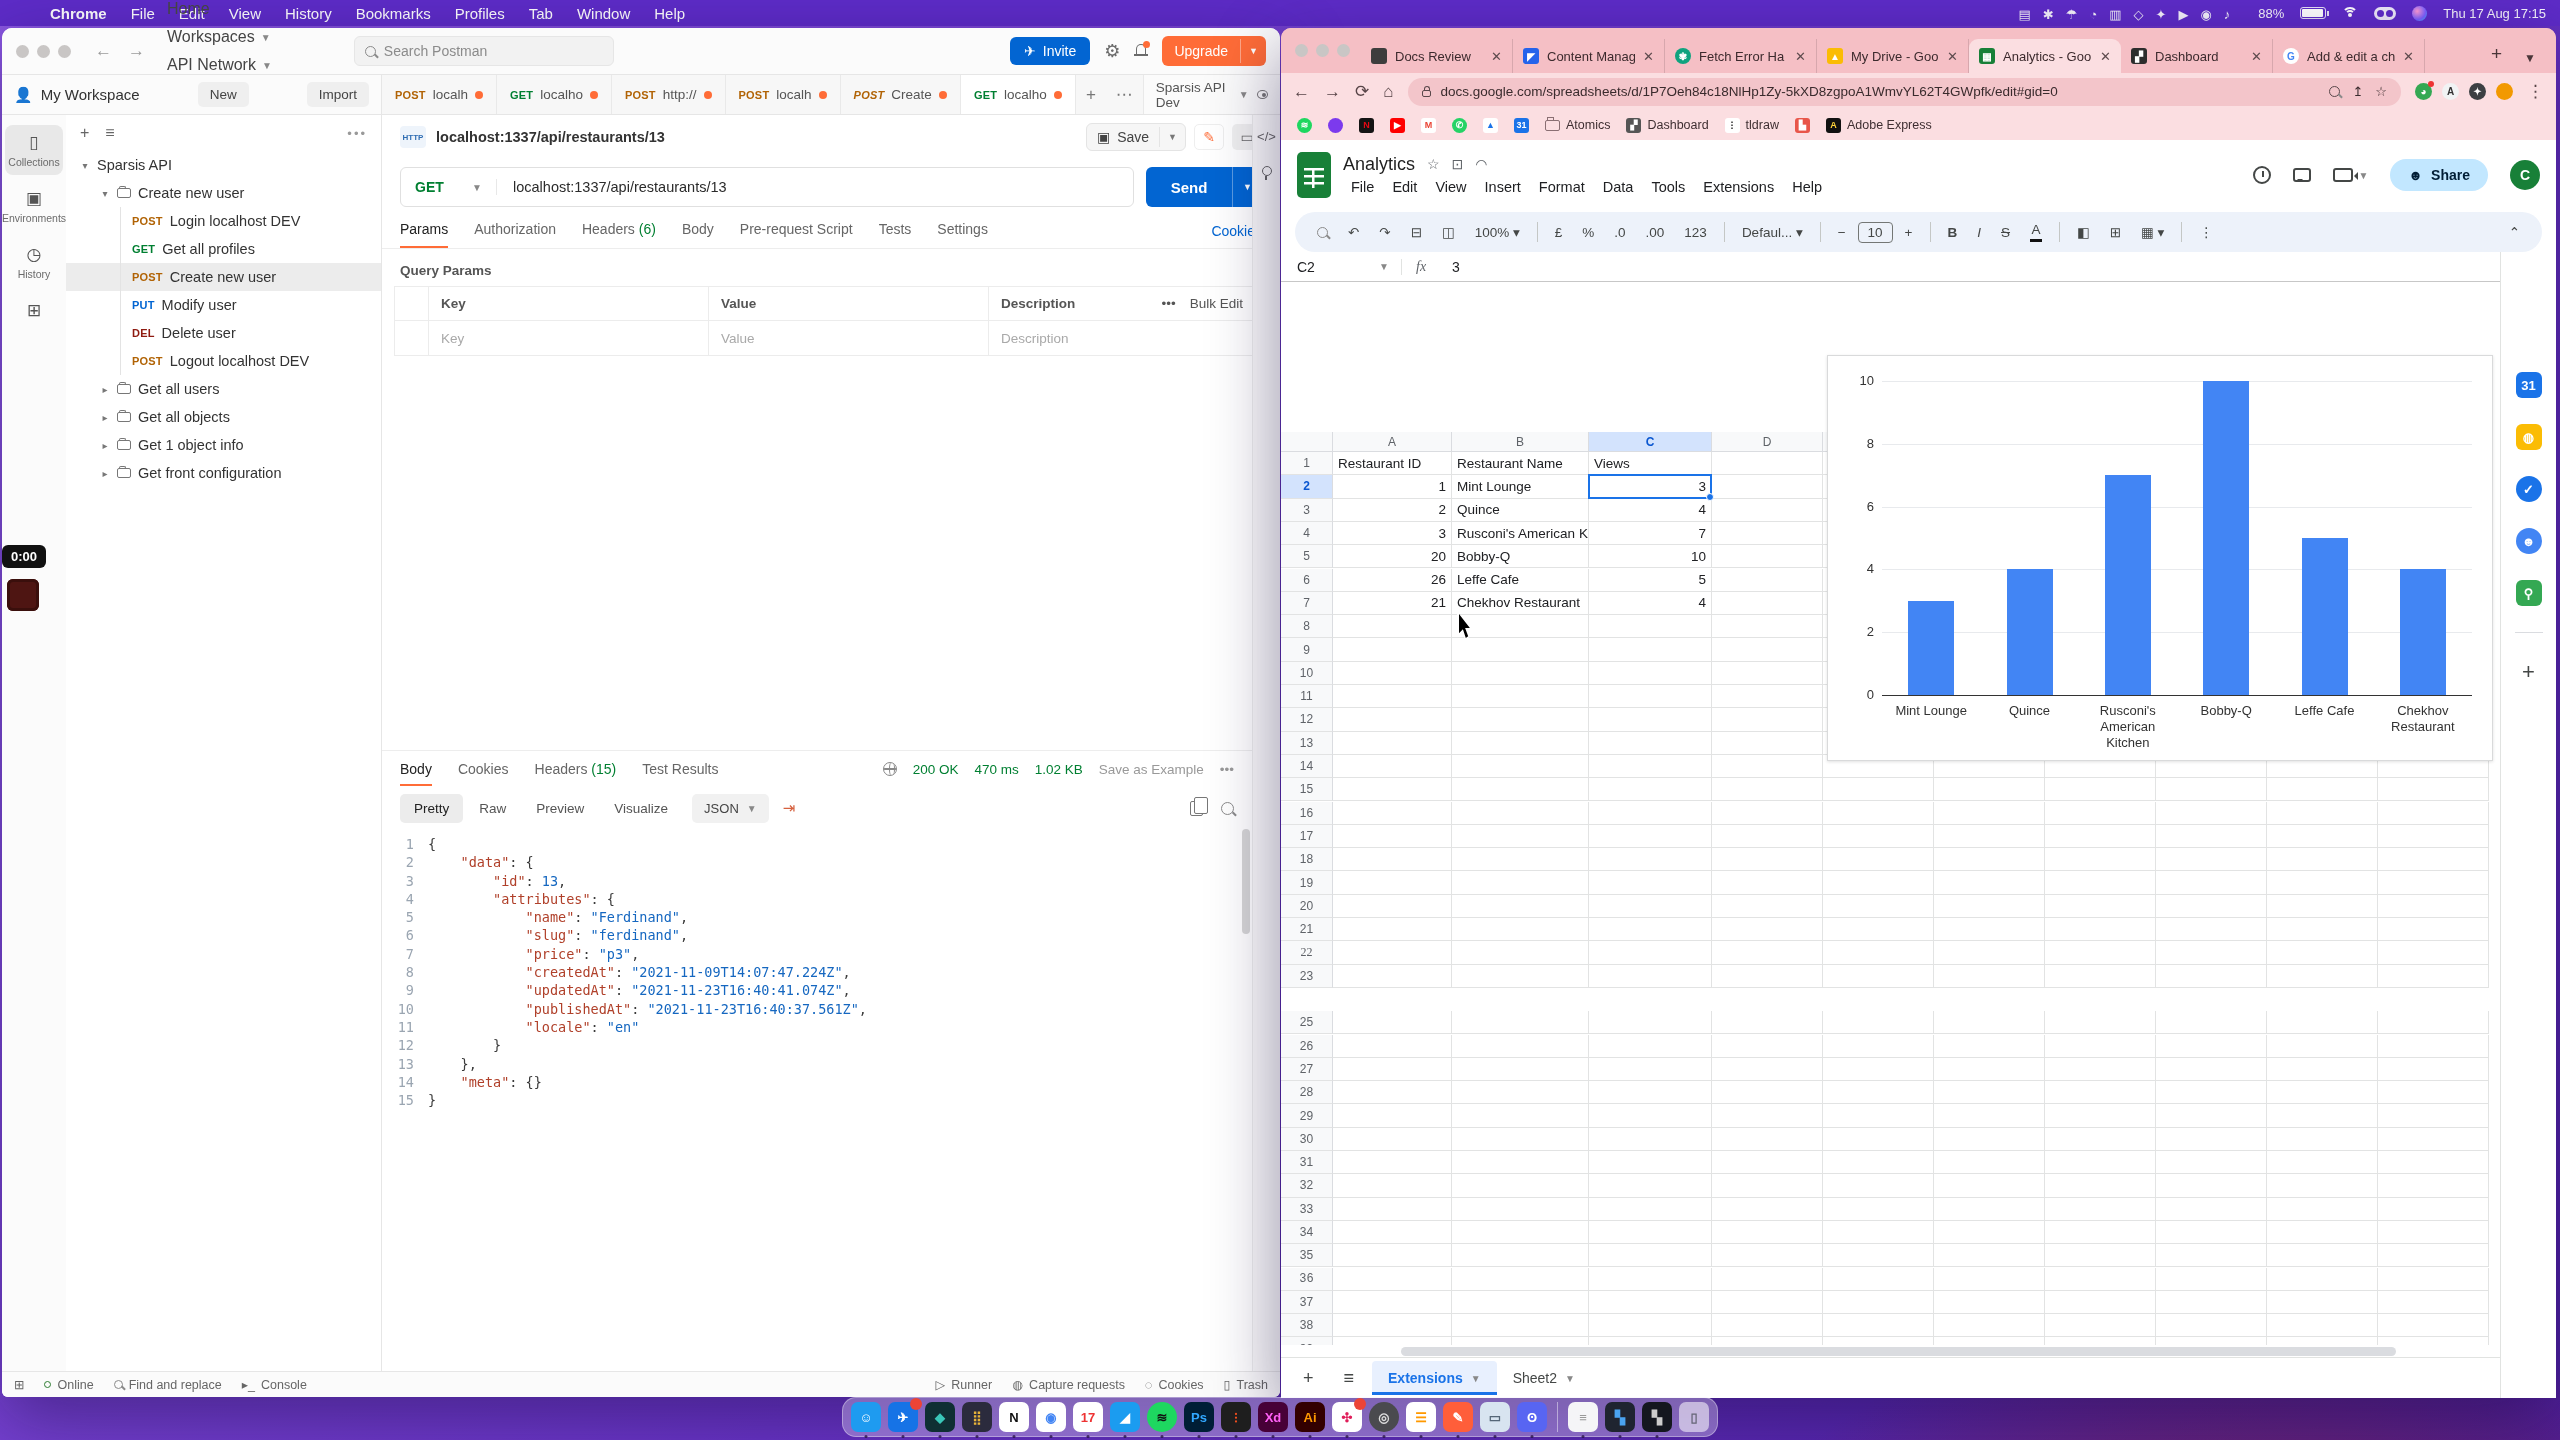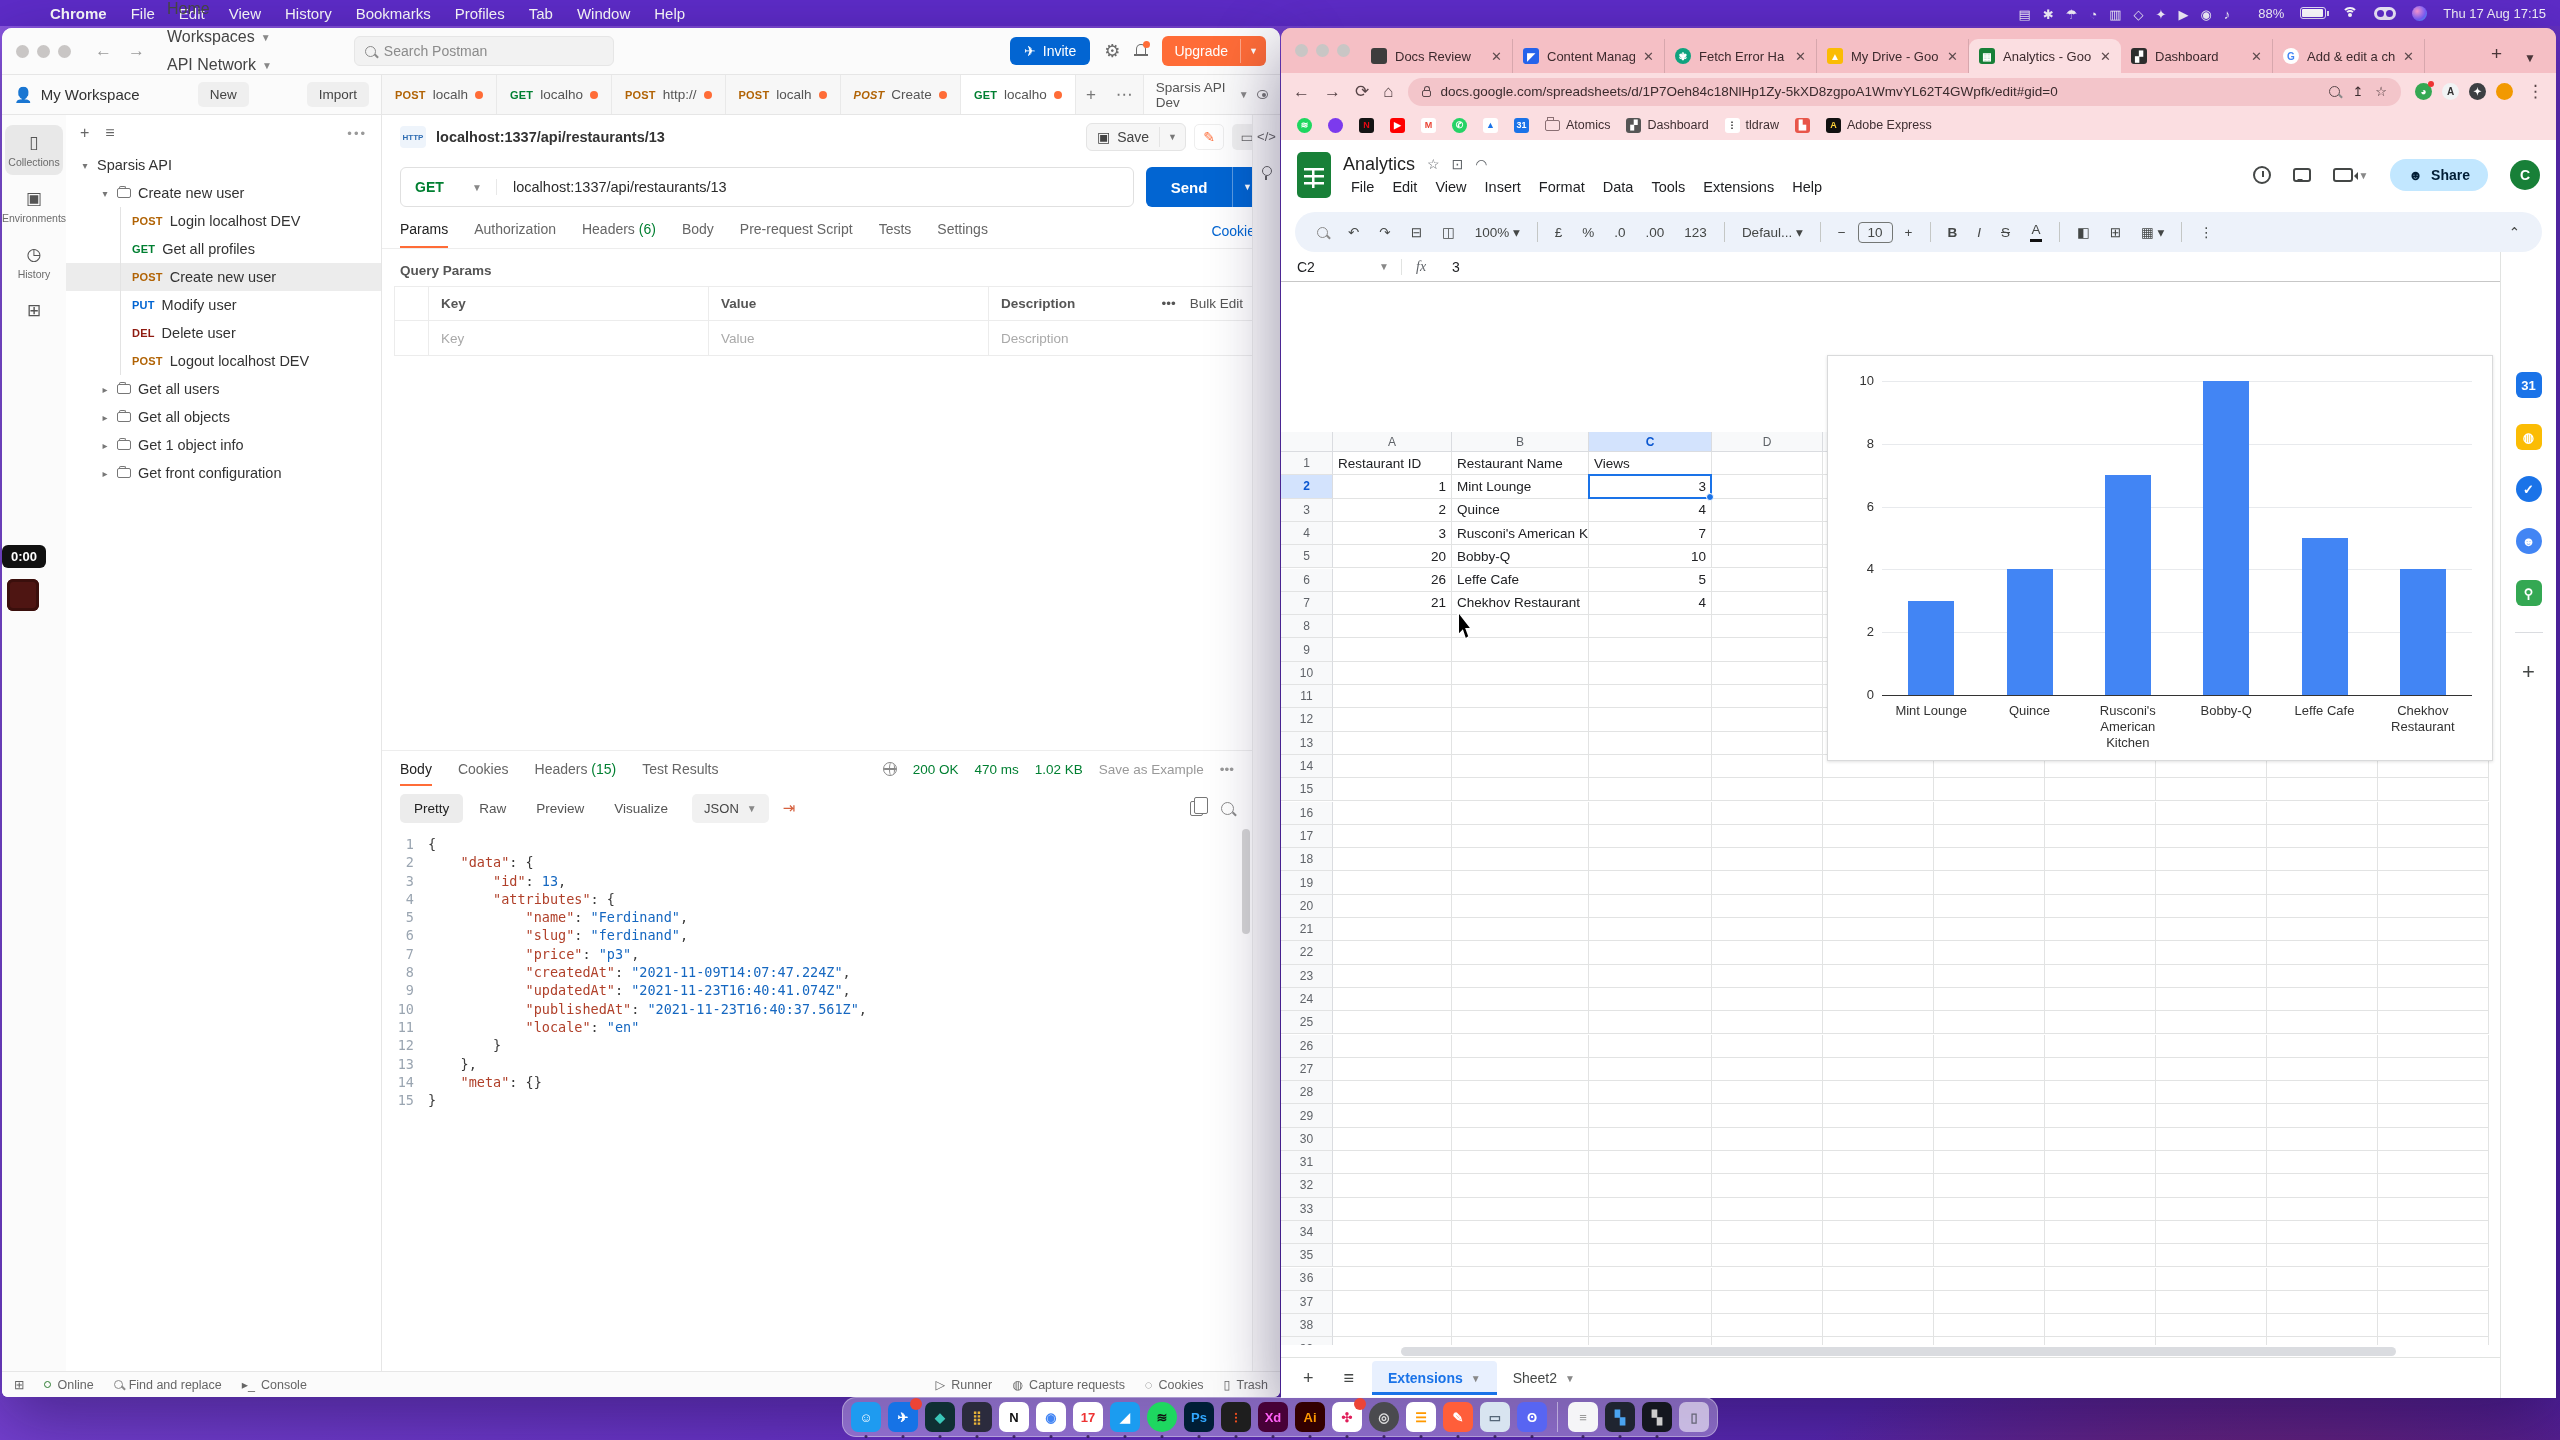--- a/index.html
+++ b/index.html
@@ -1116,47 +1116,34 @@
             <span class="gc" style="width: 123px; height: 23.3px;"></span>
             <span class="gc" style="width: 111px; height: 23.3px;"></span>
             <span class="gc" style="width: 111px; height: 23.3px;"></span>
             <span class="gc" style="width: 111px; height: 23.3px;"></span>
             <span class="gc" style="width: 111px; height: 23.3px;"></span>
             <span class="gc" style="width: 111px; height: 23.3px;"></span>
             <span class="gc" style="width: 111px; height: 23.3px;"></span>
             <span class="gc" style="width: 111px; height: 23.3px;"></span>
           </div>
           <div class="grow" style="top: 509.3px;">
-            <span class="rowhdr" style="width: 52px; height: 23.3px;">22</span>
+            <span class="rowhdr" style="width: 52px; height: 23.3px; font-family: Liberation Serif, serif;">22</span>
             <span class="gc" style="width: 119px; height: 23.3px;"></span>
             <span class="gc" style="width: 137px; height: 23.3px;"></span>
             <span class="gc" style="width: 123px; height: 23.3px;"></span>
             <span class="gc" style="width: 111px; height: 23.3px;"></span>
             <span class="gc" style="width: 111px; height: 23.3px;"></span>
             <span class="gc" style="width: 111px; height: 23.3px;"></span>
             <span class="gc" style="width: 111px; height: 23.3px;"></span>
             <span class="gc" style="width: 111px; height: 23.3px;"></span>
             <span class="gc" style="width: 111px; height: 23.3px;"></span>
             <span class="gc" style="width: 111px; height: 23.3px;"></span>
           </div>
           <div class="grow" style="top: 532.6px;">
             <span class="rowhdr" style="width: 52px; height: 23.3px;">23</span>
-            <span class="gc" style="width: 119px; height: 23.3px;"></span>
-            <span class="gc" style="width: 137px; height: 23.3px;"></span>
-            <span class="gc" style="width: 123px; height: 23.3px;"></span>
-            <span class="gc" style="width: 111px; height: 23.3px;"></span>
-            <span class="gc" style="width: 111px; height: 23.3px;"></span>
-            <span class="gc" style="width: 111px; height: 23.3px;"></span>
-            <span class="gc" style="width: 111px; height: 23.3px;"></span>
-            <span class="gc" style="width: 111px; height: 23.3px;"></span>
-            <span class="gc" style="width: 111px; height: 23.3px;"></span>
-            <span class="gc" style="width: 111px; height: 23.3px;"></span>
-          </div>
-          <div class="grow" style="top: 555.9px;">
-            <span class="rowhdr" style="width: 52px; height: 23.3px;">24</span>
             <span class="gc" style="width: 119px; height: 23.3px;"></span>
             <span class="gc" style="width: 137px; height: 23.3px;"></span>
             <span class="gc" style="width: 123px; height: 23.3px;"></span>
             <span class="gc" style="width: 111px; height: 23.3px;"></span>
             <span class="gc" style="width: 111px; height: 23.3px;"></span>
             <span class="gc" style="width: 111px; height: 23.3px;"></span>
             <span class="gc" style="width: 111px; height: 23.3px;"></span>
             <span class="gc" style="width: 111px; height: 23.3px;"></span>
             <span class="gc" style="width: 111px; height: 23.3px;"></span>
             <span class="gc" style="width: 111px; height: 23.3px;"></span>

